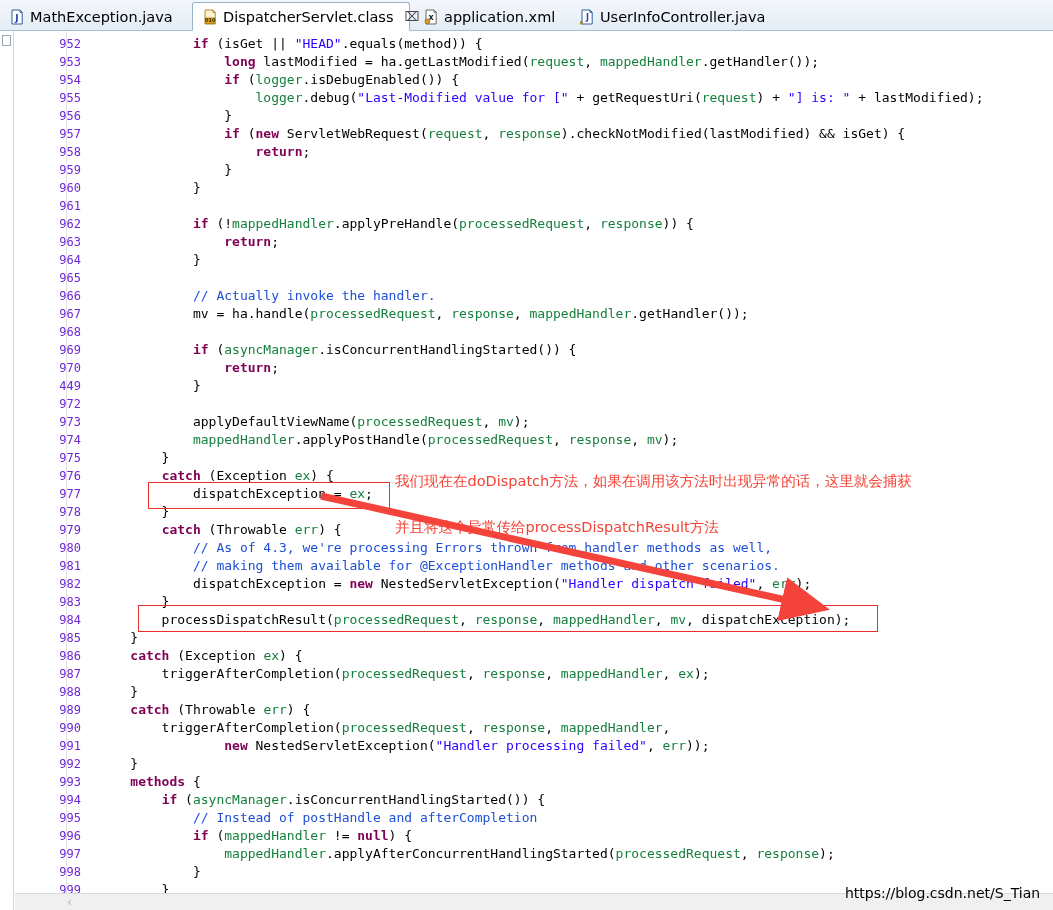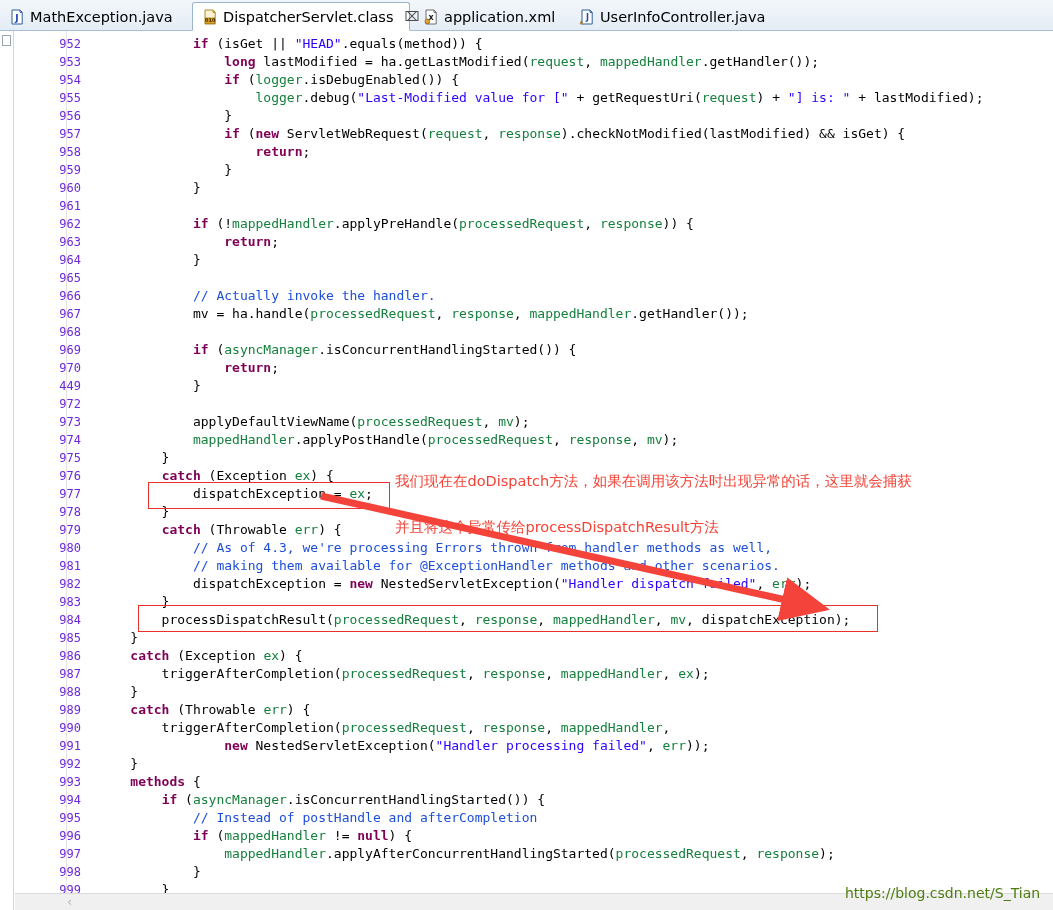--- a/index.html
+++ b/index.html
@@ -169,21 +169,21 @@
     position: absolute;
     color: #f44336;
     font-family: "DejaVu Sans", sans-serif;
     font-size: 14.5px;
     line-height: 22px;
     white-space: nowrap;
     font-weight: 500;
   }
   .watermark {
     position: absolute;
-    color: #4d7c0f;
+    color: #000000;
     font-family: "DejaVu Sans", sans-serif;
     font-size: 14px;
     white-space: nowrap;
   }
 
   
   .hscroll {
     position: absolute;
     left: 15px; bottom: 0;
     width: 1038px; height: 17px;

